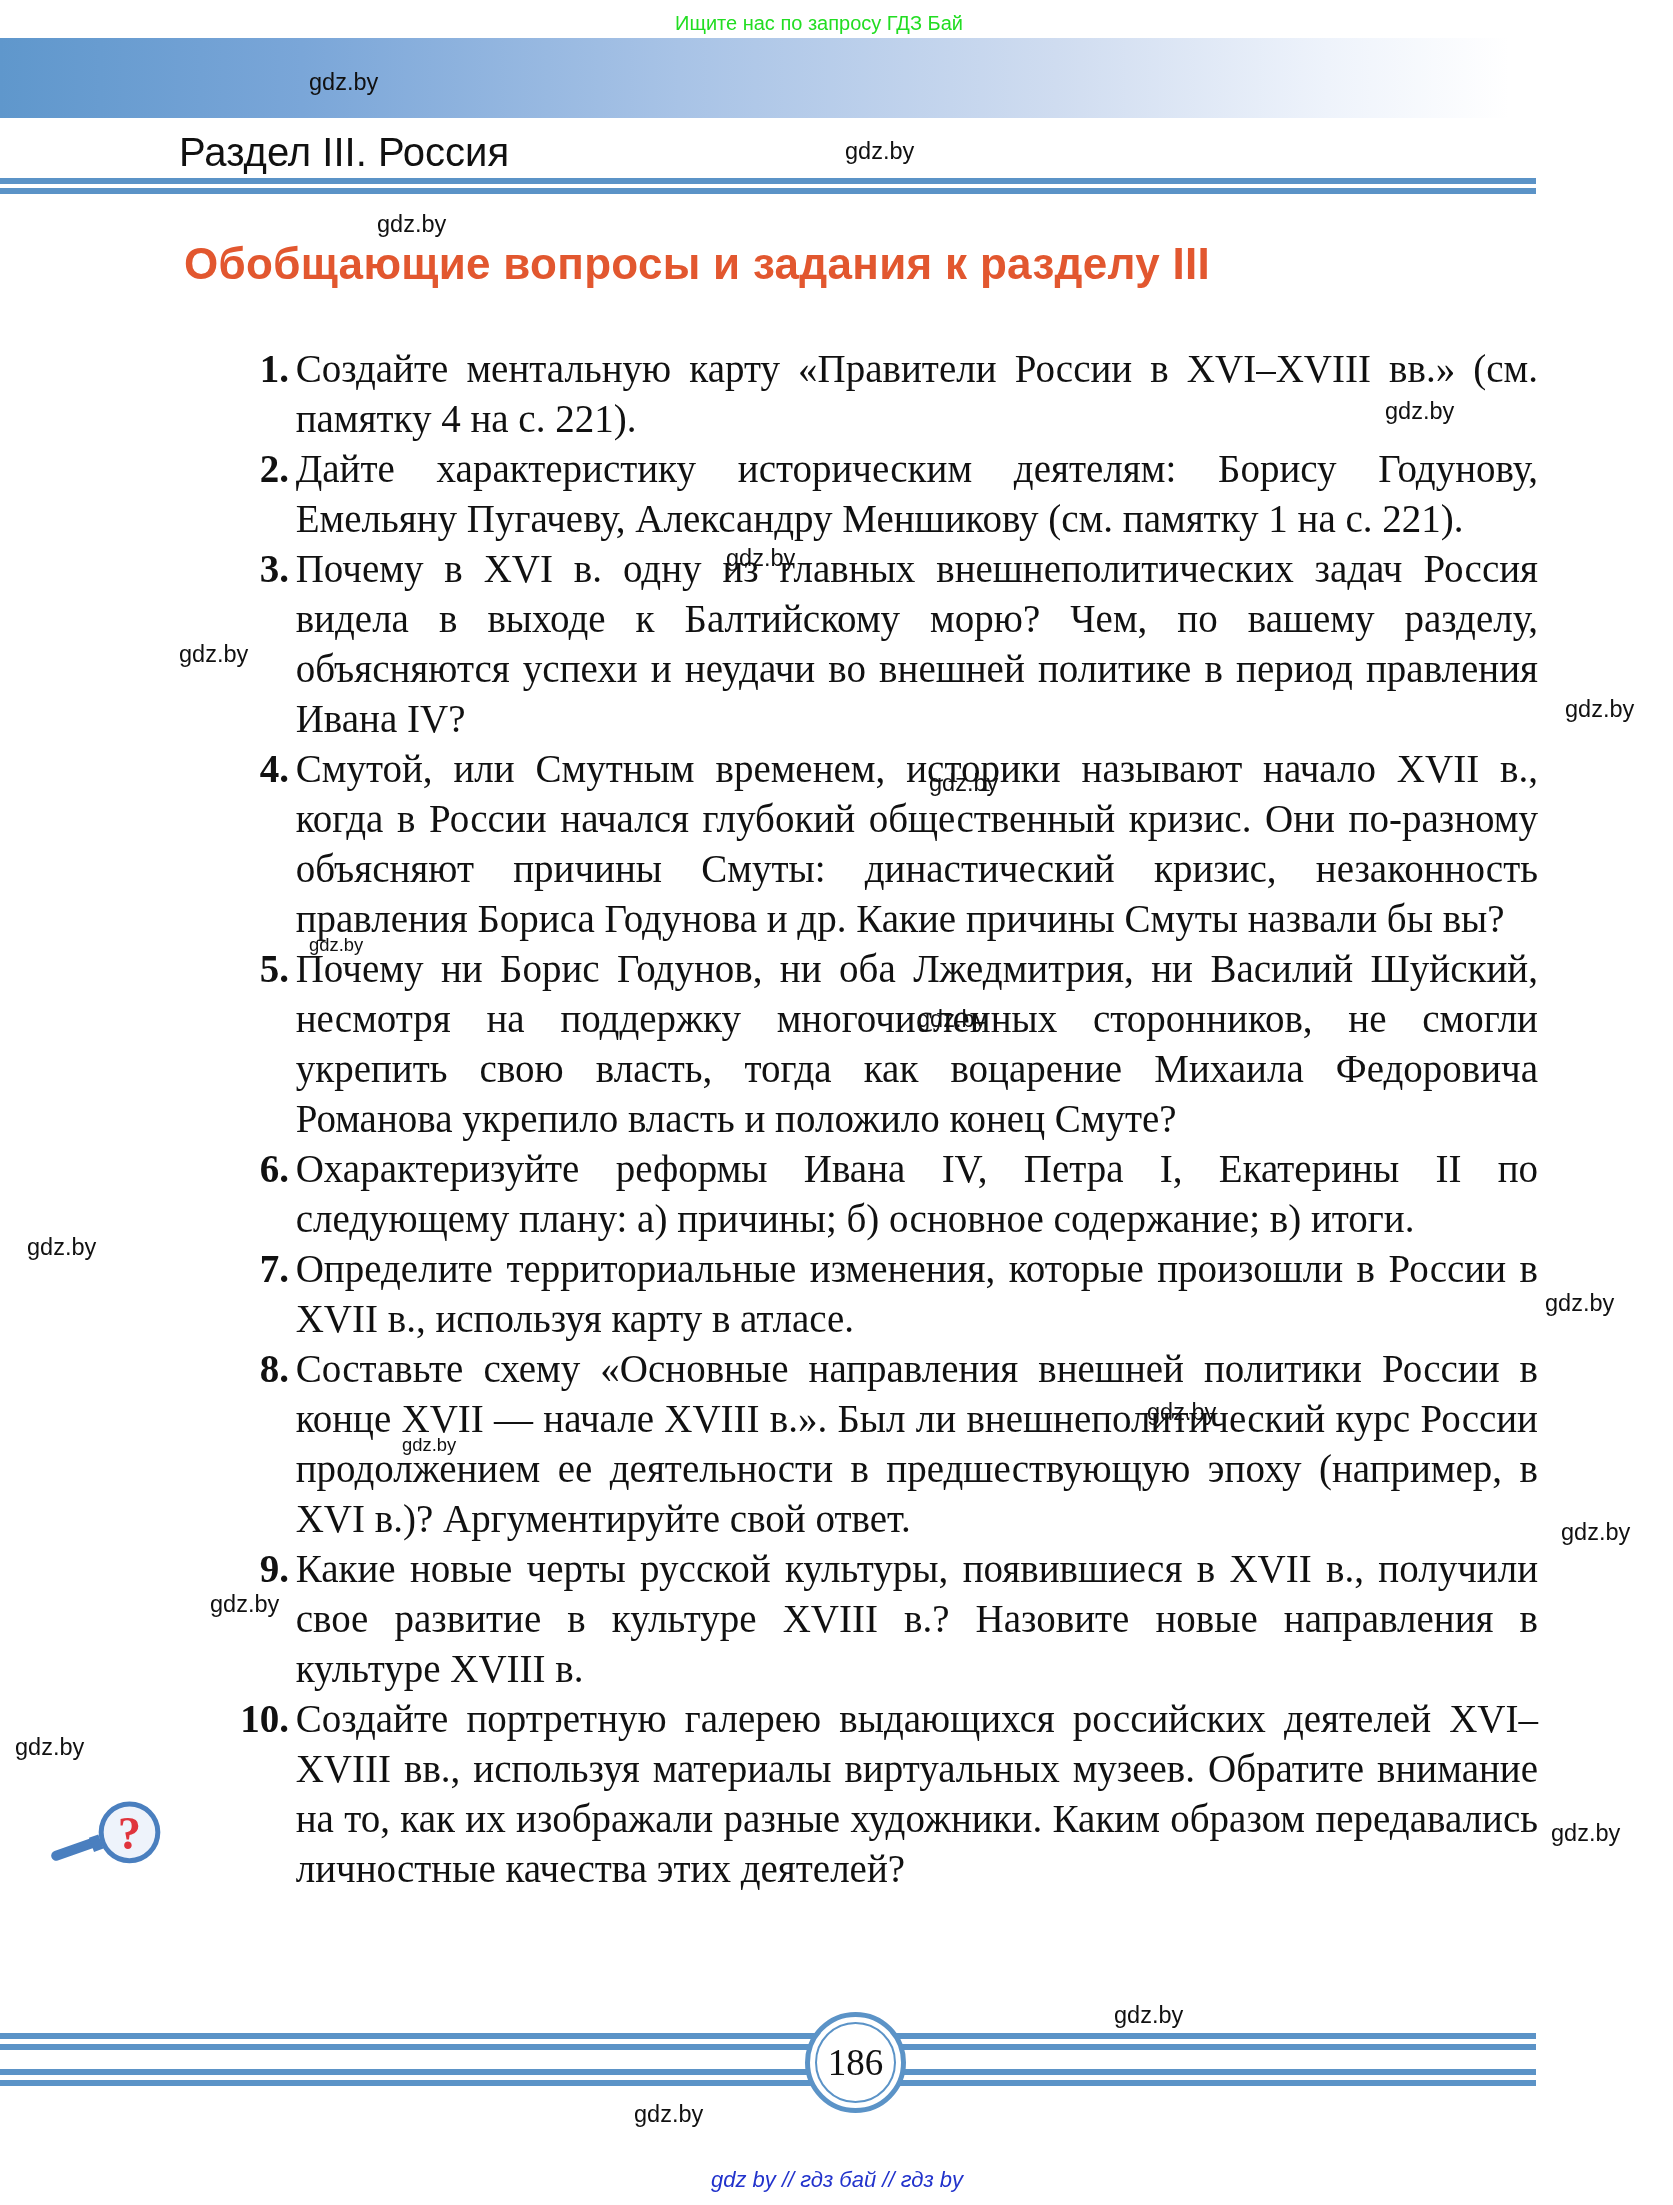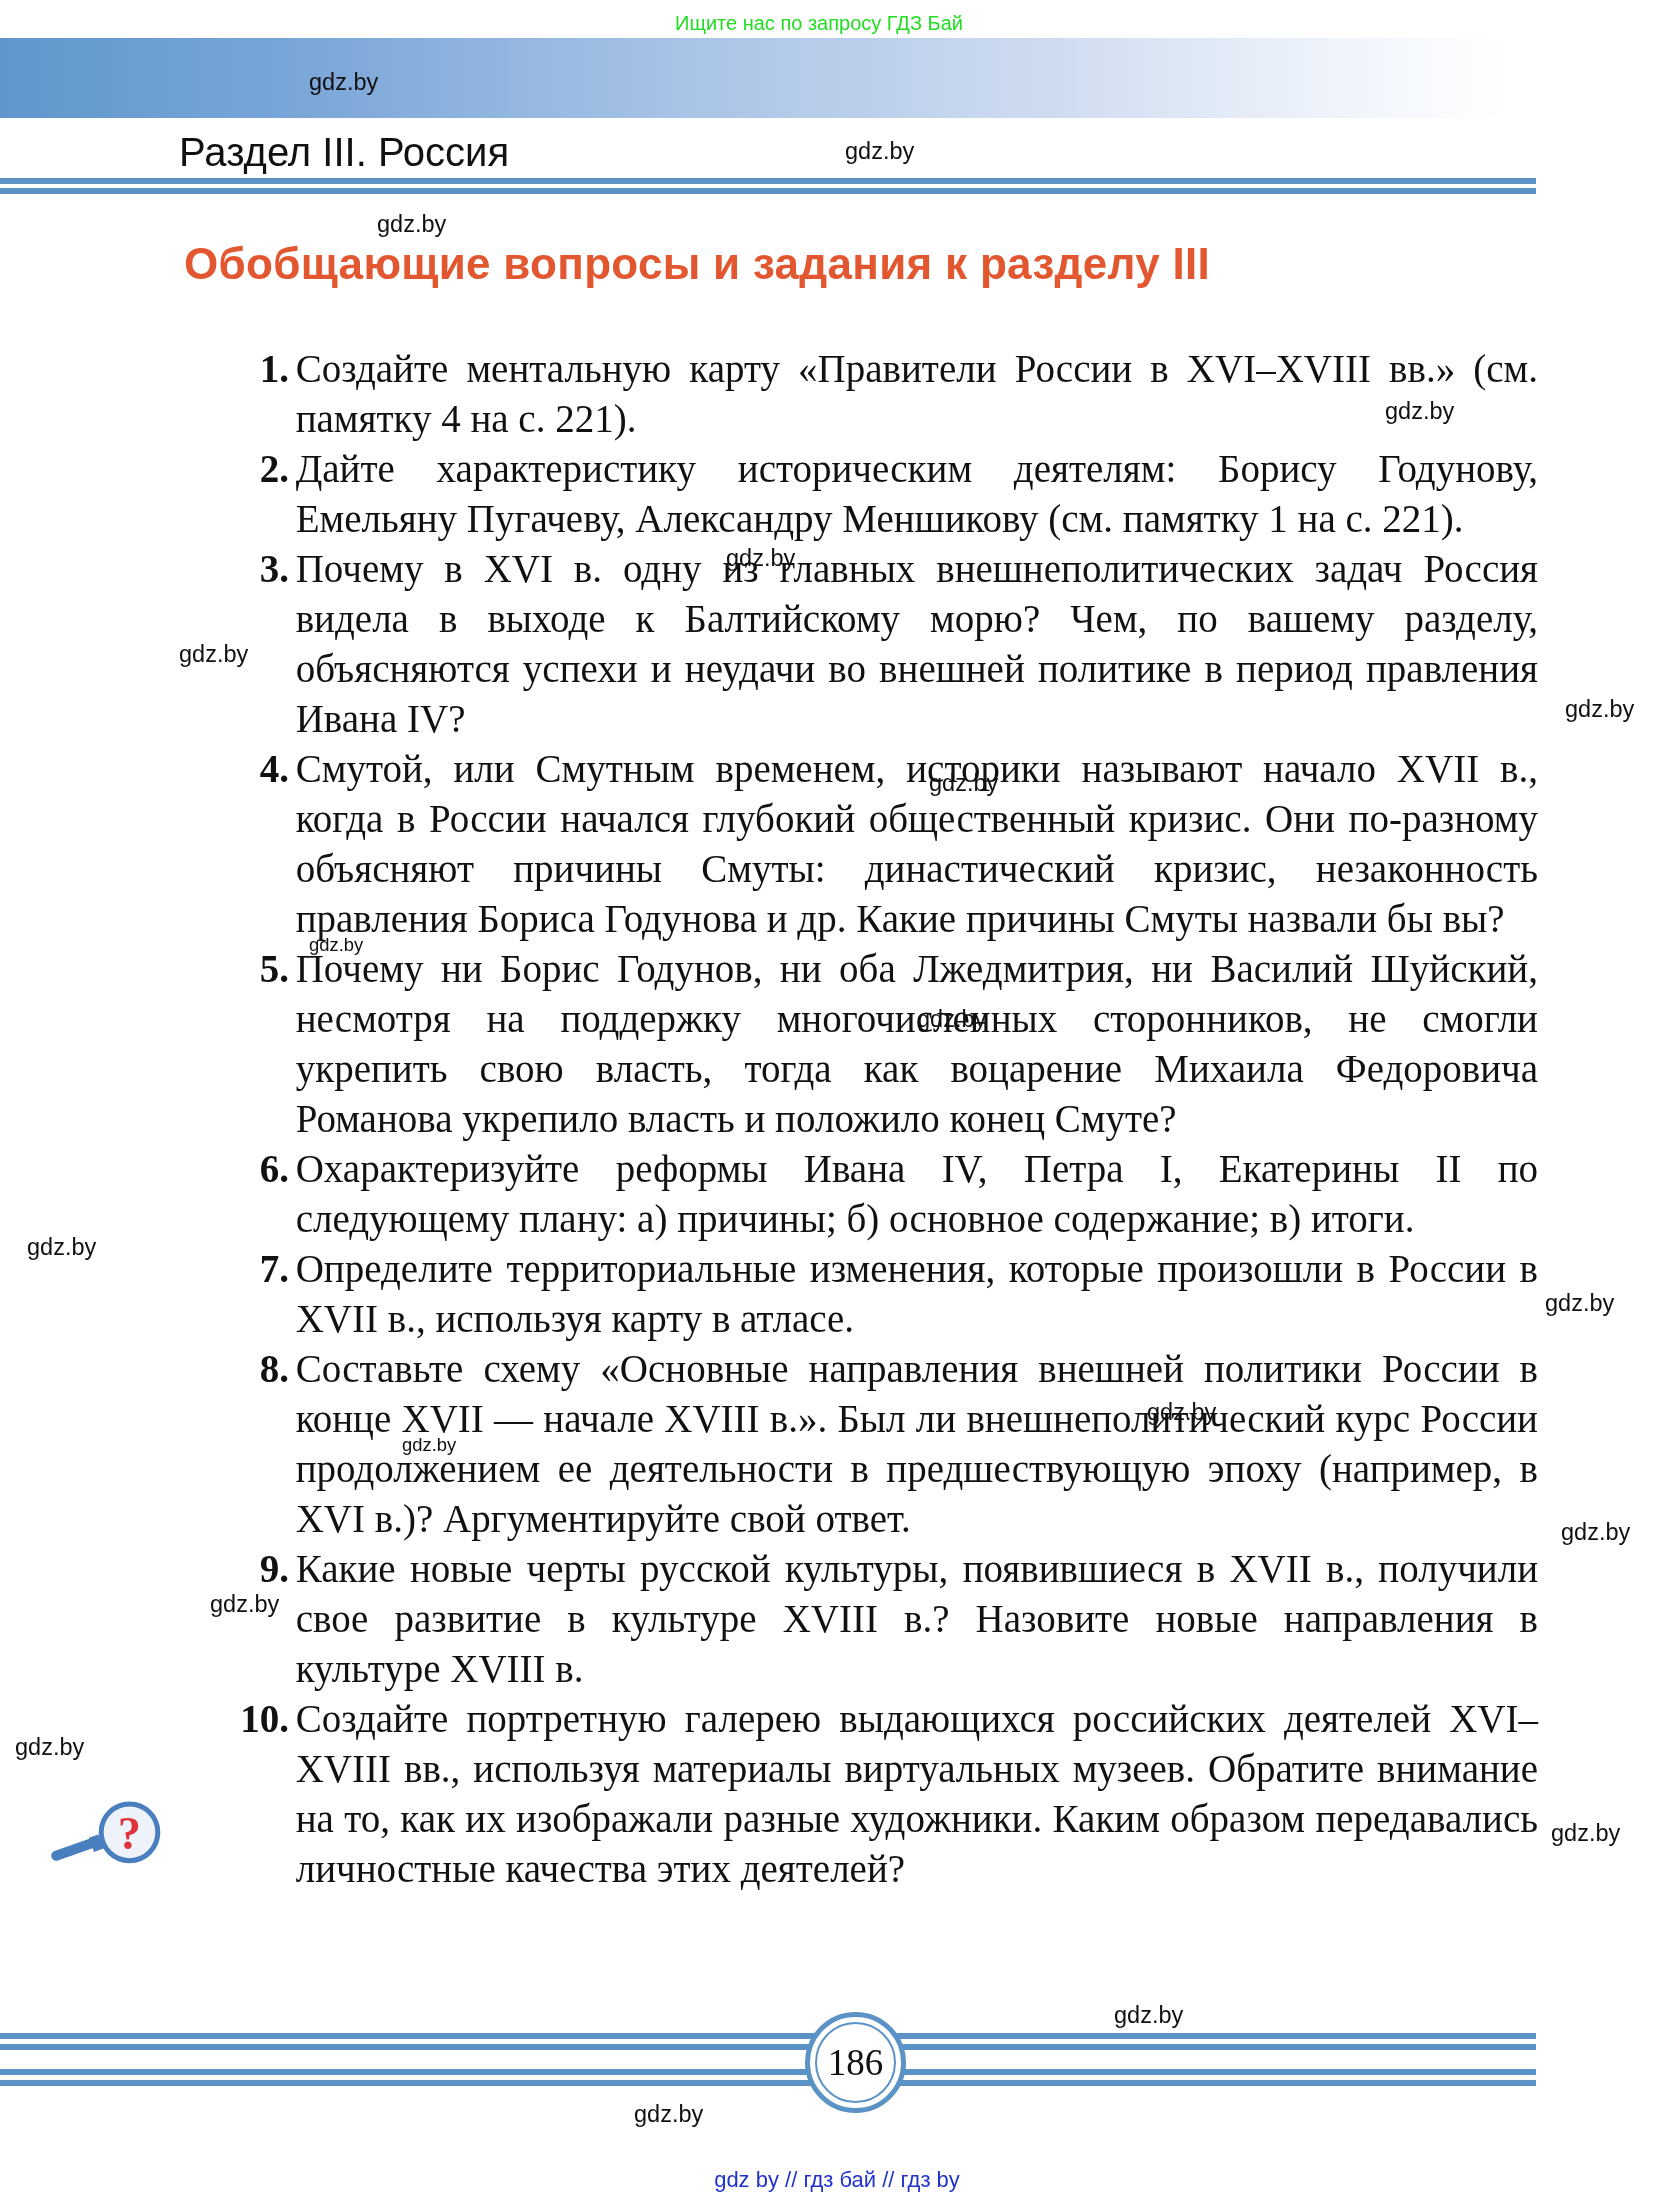--- a/index.html
+++ b/index.html
@@ -13,21 +13,21 @@
   .wm { font-family:"Liberation Sans", sans-serif; font-size:23.5px; color:#111; }
   .title { left:184px; top:239px; font-family:"Liberation Sans", sans-serif; font-weight:bold; font-size:44px; color:#e2572f; letter-spacing:0.3px; }
   .qlist { left:226px; top:344px; width:1312px; }
   .q { display:flex; font-size:39px; line-height:50px; }
   .q-num { font-weight:bold; width:63px; text-align:right; padding-right:6.7px; flex:none; }
   .q-text { flex:1; text-align:justify; }
   .magnifier { left:46px; top:1799px; width:117px; height:75px; }
   .page-circle { left:805px; top:2012px; width:101px; height:101px; border-radius:50%; background:#fff; border:5.9px solid #5b93c7; box-sizing:border-box; }
   .page-circle-inner { position:absolute; left:5px; top:5px; right:5px; bottom:5px; border-radius:50%; border:2.5px solid #5b93c7; }
   .page-num { position:absolute; left:0; top:0; width:100%; height:100%; display:flex; align-items:center; justify-content:center; font-family:"Liberation Serif", serif; font-size:37px; color:#111;text-align:center; }
-  .footer-links { left:0; top:2167px; width:1674px; text-align:center; font-family:"Liberation Sans", sans-serif; font-size:22px; color:#2233cc; }
+  .footer-links { left:0; top:2167px; width:1674px; text-align:center; font-family:"Liberation Sans", sans-serif; font-size:22px; color:#2233cc;font-style:italic; }
 </style>
 </head>
 <body>
 
 <div class="abs top-banner">Ищите нас по запросу ГДЗ Бай</div>
 
 <div class="abs header-band"></div>
 <div class="abs wm" style="left:309px;top:69px;">gdz.by</div>
 
 <div class="abs section-label">Раздел III. Россия</div>

